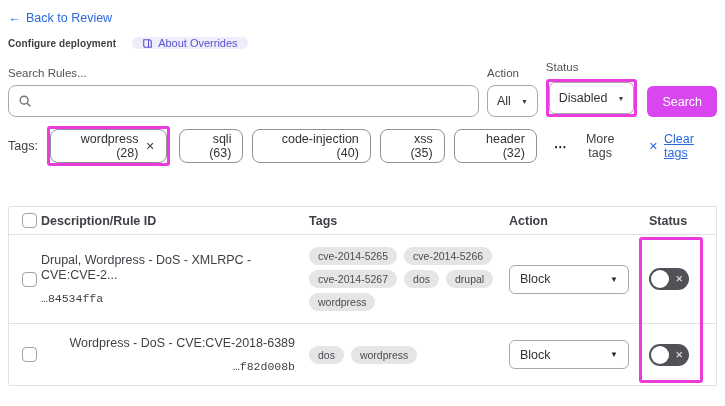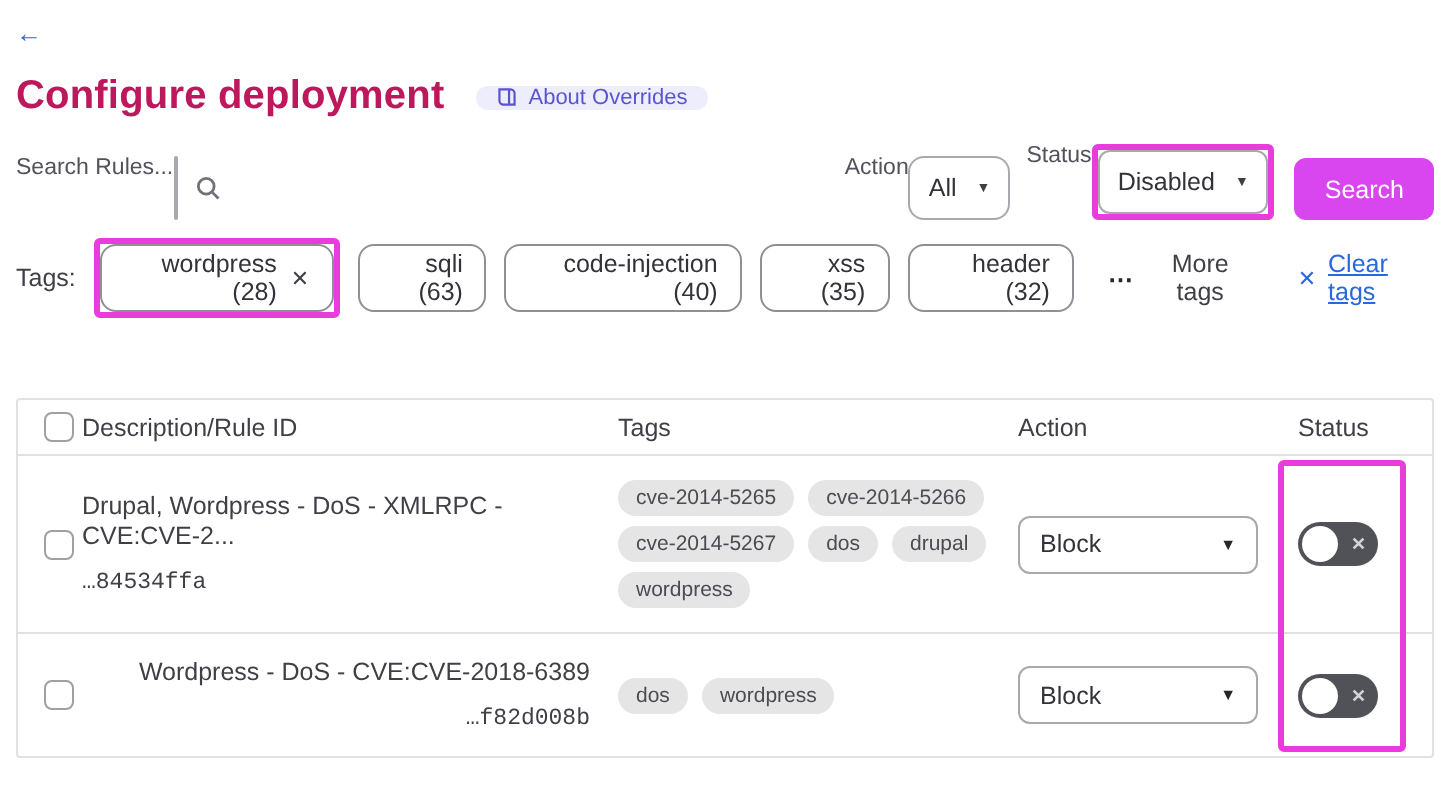--- a/index.html
+++ b/index.html
@@ -10,28 +10,28 @@
     color:#323238; overflow:hidden;
   }
   .page { position:relative; width:725px; height:406px; padding:8px; }
 
   
   .back-link { display:inline-flex; align-items:center; gap:5px; color:#2968dd;
     font-size:12.5px; text-decoration:none; cursor:pointer; }
   .back-link .arrow { font-size:13px; }
 
   .heading-row { display:flex; align-items:center; margin-top:11px; }
-  .page-title { font-size:20px; font-weight:700; color:#be185d; letter-spacing:.1px; }
+  .page-title { font-size:10px; font-weight:700; color:#404040; letter-spacing:.1px; }
   .about-badge { display:inline-flex; align-items:center; gap:5px; margin-left:16px;
     background:#eeedfb; color:#5a55cf; font-size:11px; padding:0 10px; border-radius:10px; cursor:pointer; }
   .about-badge svg { display:block; }
 
   
   .filter-row { display:flex; align-items:flex-end; margin-top:12px; gap:8px; }
-  .fcol { display:flex; flex-direction:row; }
+  .fcol { display:flex; flex-direction:column; }
   .fcol label { font-size:11.5px; color:#52525b; margin-bottom:6px; }
   .search-col { flex:1; }
   .search-box { position:relative; height:32px; border:1px solid #a8a8ae; border-radius:8px; background:#fff; }
   .search-box svg { position:absolute; left:9px; top:8px; }
   .search-box input { position:absolute; inset:0; border:0; outline:none; background:transparent;
     padding-left:30px; font-size:12.5px; font-family:"Liberation Sans",sans-serif; color:#323238; }
   .dd-btn { height:32px; display:inline-flex; align-items:center; gap:10px; padding:0 9px;
     border:1px solid #a8a8ae; border-radius:8px; background:#fff; font-size:12.5px; color:#323238;
     cursor:pointer; white-space:nowrap; font-family:"Liberation Sans",sans-serif; }
   .dd-btn .caret { font-size:7px; color:#3f3f46; }
@@ -54,21 +54,21 @@
   .clear-tags { display:inline-flex; align-items:center; gap:6px; margin-left:14px; color:#2968dd;
     font-size:12.5px; cursor:pointer; text-decoration:none; }
   .clear-tags .label { text-decoration:underline; }
   .clear-tags .x { font-size:11px; text-decoration:none; }
 
   
   .rules-table { position:relative; margin-top:40px; width:709px;
     border:1px solid #e1e1e4; border-radius:2px; }
   .t-row { display:flex; align-items:center; border-bottom:1px solid #e1e1e4; }
   .t-row:last-child { border-bottom:none;text-align:right; }
-  .t-head { height:28px; font-weight:400; font-size:12.5px; color:#3f3f46; }
+  .t-head { height:28px; font-weight:700; font-size:12.5px; color:#3f3f46; }
   .cell-check { width:32px; padding-left:13px; flex:none; }
   .cell-desc { width:268px; flex:none; padding-right:14px; }
   .cell-tags { width:200px; flex:none; padding-right:10px; }
   .cell-action { width:140px; flex:none; }
   .cell-status { width:69px; flex:none; }
   .checkbox { width:15px; height:15px; border:1px solid #9f9fa5; border-radius:4px; background:#fff; cursor:pointer; }
   .body-row { padding:12px 0; }
   .desc-line { font-size:12.5px; color:#3f3f46; line-height:15px; }
   .rule-id { font-family:Liberation Mono, monospace; font-size:11.5px; color:#3f3f46; margin-top:9px; }
   .pill-wrap { display:flex; flex-wrap:wrap; gap:5px 7px; }
@@ -85,20 +85,21 @@
   .status-annotation { position:absolute; left:630px; top:30px; bottom:2px; width:64px;
     border:3px solid #ea3cdc; border-radius:3px; pointer-events:none; }
 </style>
 </head>
 <body>
 
 <div class="page">
 
   <a class="back-link">
     <span class="arrow">←</span>
+    <span>Back to Review</span>
   </a>
 
   <div class="heading-row">
     <h1 class="page-title">Configure deployment</h1>
     <span class="about-badge">
       <svg width="11" height="11" viewBox="0 0 16 16" fill="none" stroke="#5a55cf" stroke-width="1.6">
         <path d="M2.5 2.5h8a3 3 0 0 1 3 3v8h-8a3 3 0 0 1-3-3z"></path>
         <path d="M9.5 2.5v11"></path>
       </svg>
       <span>About Overrides</span>

